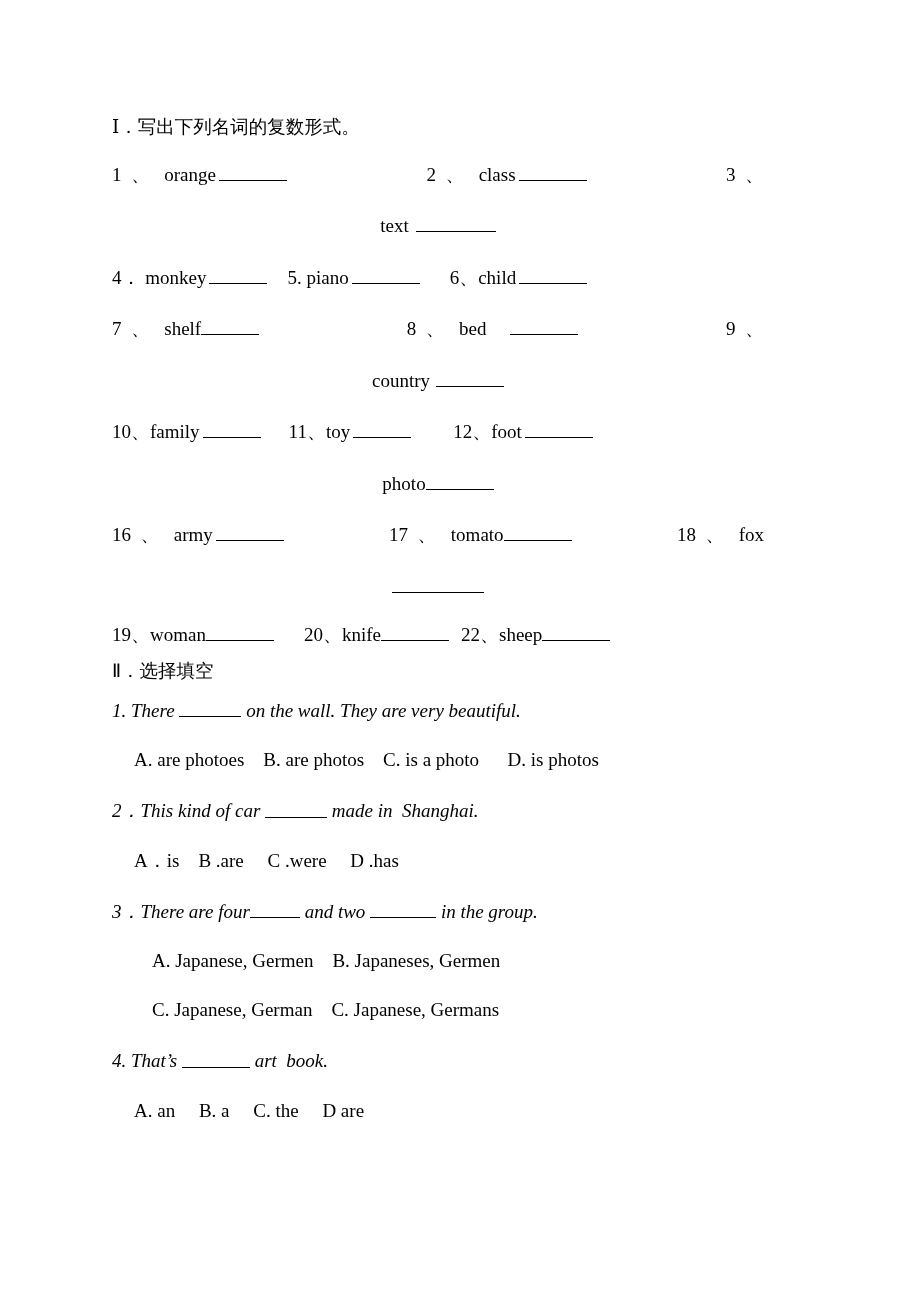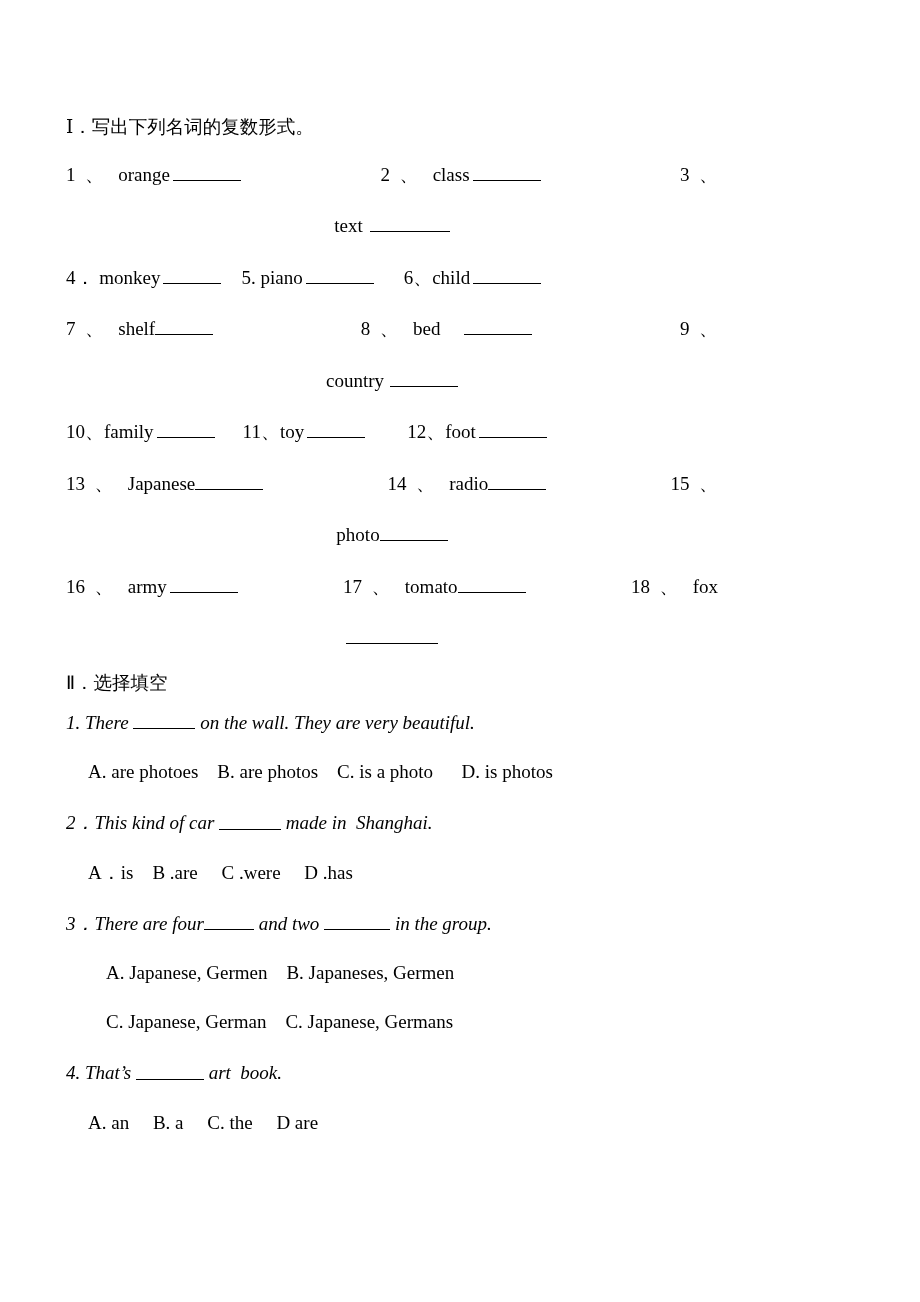--- a/index.html
+++ b/index.html
@@ -13,21 +13,21 @@
     font-family: "Liberation Serif", "DejaVu Serif", serif;
     color: #000000;
     overflow: hidden;
   }
   .page {
     position: relative;
     width: 920px;
     height: 1302px;
     background: #ffffff;
     box-sizing: border-box;
-    padding: 118px 130px 0 66px;
+    padding: 118px 130px 0 112px;
     border-radius: 7px;
   }
   .section-heading {
     font-size: 18.5px;
     line-height: 1;
     margin: 0 0 26px 0;
     white-space: pre;
   }
   .section-heading.two {
     margin: 6px 0 18px 0;
@@ -189,47 +189,30 @@
       <span class="blank b-sm"></span>
     </span>
     <span style="white-space:pre; width:42px; display:inline-block"></span>
     <span class="item">
       <span class="num">12、</span>
       <span class="word">foot</span>
       <span class="blank b-md"></span>
     </span>
   </div>
 
+
+  <div class="jrow tight wrapline">
+    <span class="item">
+      <span class="word">photo</span>
+      <span class="blank b-md" style="margin-left:0"></span>
+    </span>
+  </div>
+
   <div class="jrow justify">
     <span class="item">
-      <span class="num">13  、</span>
-      <span style="white-space:pre">   </span>
-      <span class="word">Japanese</span>
-      <span class="blank b-md" style="margin-left:0"></span>
-    </span>
-    <span class="item">
-      <span class="num">14  、</span>
-      <span style="white-space:pre">   </span>
-      <span class="word">radio</span>
-      <span class="blank b-sm" style="margin-left:0"></span>
-    </span>
-    <span class="item">
-      <span class="num">15  、</span>
-    </span>
-  </div>
-
-  <div class="jrow tight wrapline">
-    <span class="item">
-      <span class="word">photo</span>
-      <span class="blank b-md" style="margin-left:0"></span>
-    </span>
-  </div>
-
-  <div class="jrow justify">
-    <span class="item">
       <span class="num">16  、</span>
       <span style="white-space:pre">   </span>
       <span class="word">army</span>
       <span class="blank b-md"></span>
     </span>
     <span class="item">
       <span class="num">17  、</span>
       <span style="white-space:pre">   </span>
       <span class="word">tomato</span>
       <span class="blank b-md" style="margin-left:0"></span>
@@ -240,20 +223,39 @@
       <span class="word">fox</span>
     </span>
   </div>
 
   <div class="jrow tight wrapline">
     <span class="item">
       <span class="blank b-xl" style="margin-left:0"></span>
     </span>
   </div>
 
+  <div class="jrow tight" style="margin-bottom:18px">
+    <span class="item">
+      <span class="num">19、</span>
+      <span class="word">woman</span>
+      <span class="blank b-md" style="margin-left:0"></span>
+    </span>
+    <span style="white-space:pre; width:30px; display:inline-block"></span>
+    <span class="item">
+      <span class="num">20、</span>
+      <span class="word">knife</span>
+      <span class="blank b-md" style="margin-left:0"></span>
+    </span>
+    <span style="white-space:pre; width:12px; display:inline-block"></span>
+    <span class="item">
+      <span class="num">22、</span>
+      <span class="word">sheep</span>
+      <span class="blank b-md" style="margin-left:0"></span>
+    </span>
+  </div>
 
   <div class="section-heading two">Ⅱ．选择填空</div>
 
   <div class="mc-stem"><span>1. There </span><span class="inline-blank" style="width:62px"></span><span> on the wall. They are very beautiful.</span></div>
   <div class="mc-opts">A. are photoes    B. are photos    C. is a photo      D. is photos</div>
 
   <div class="mc-stem"><span>2．This kind of car </span><span class="inline-blank" style="width:62px"></span><span> made in  Shanghai.</span></div>
   <div class="mc-opts">A．is    B .are     C .were     D .has</div>
 
   <div class="mc-stem"><span>3．There are four</span><span class="inline-blank" style="width:50px"></span><span> and two </span><span class="inline-blank" style="width:66px"></span><span> in the group.</span></div>

